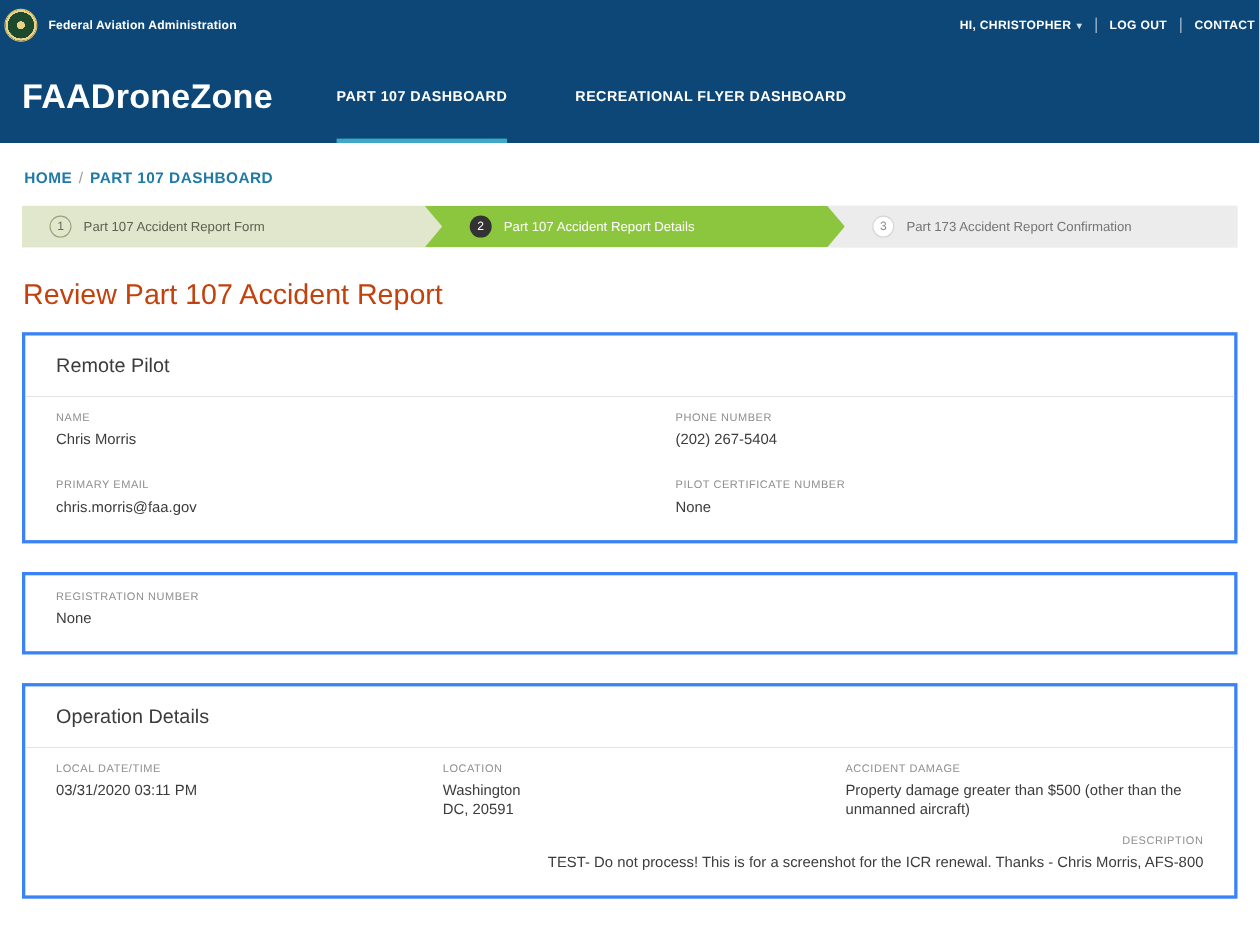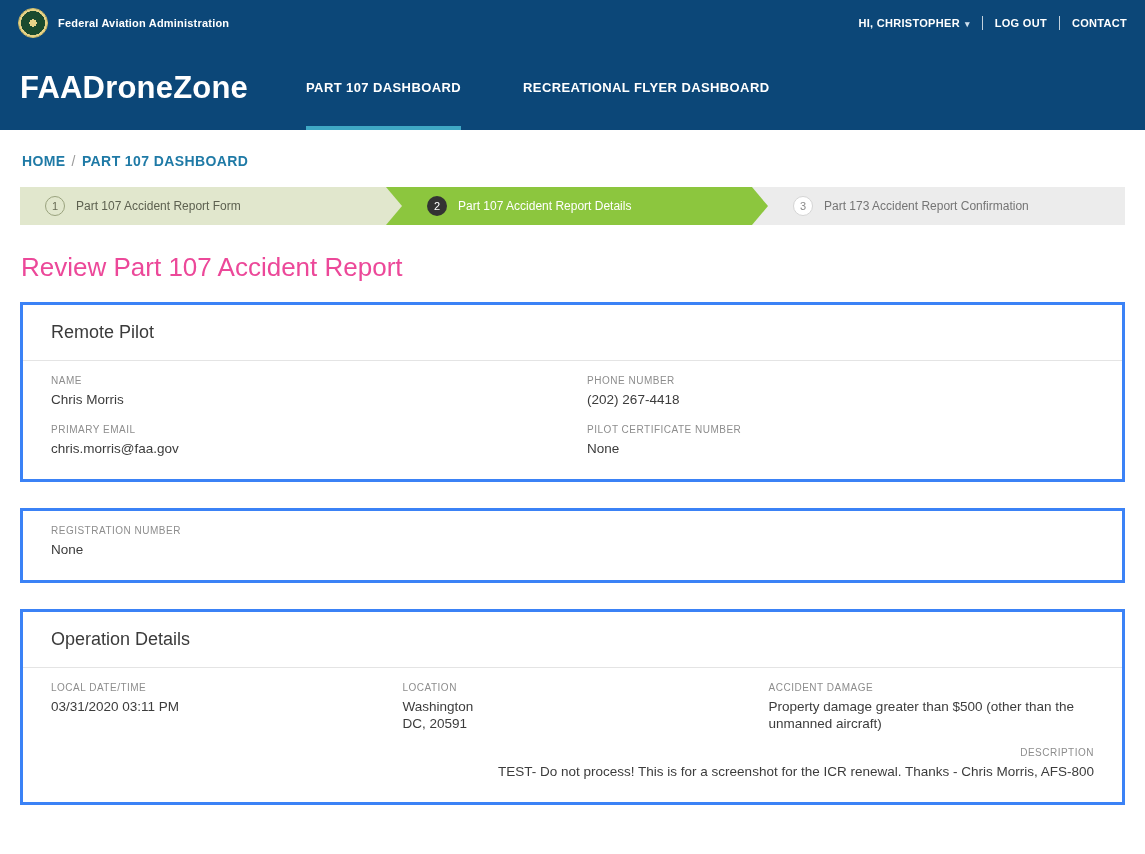--- a/index.html
+++ b/index.html
@@ -8,21 +8,21 @@
     width: 1145px; height: 854px;
     font-family: "Liberation Sans", sans-serif;
     color: #3c3c3c;
     overflow: hidden;
   }
 
   
   .header { background: #0c4778; }
   .topbar {
     height: 45px; display: flex; align-items: center;
-    justify-content: space-between; padding: 0 18px;
+    justify-content: space-between; padding: 0 4px;
   }
   .topbar-left { display: flex; align-items: center; gap: 10px; }
   .seal {
     width: 30px; height: 30px; border-radius: 50%;
     background: radial-gradient(circle,
       #e8d388 0%, #e8d388 18%,
       #1b4a2e 19%, #1b4a2e 60%,
       #e8d388 61%, #e8d388 70%,
       #16395c 71%);
     border: 1px solid #d9c36a;
@@ -76,33 +76,33 @@
   .step-num {
     width: 20px; height: 20px; border-radius: 50%; flex: 0 0 20px;
     display: flex; align-items: center; justify-content: center; font-size: 11px;
   }
   .step-1 .step-num { border: 1px solid #9aa37e; color: #676b54; background: transparent; }
   .step-2 .step-num { background: #333; color: #fff; }
   .step-3 .step-num { background: #fff; border: 1px solid #d5d5d5; color: #8a8a8a; }
 
   
   .page-title {
-    margin: 27px 21px 19px; font-size: 26px; font-weight: 400; color: #ec4899;
+    margin: 27px 21px 19px; font-size: 26px; font-weight: 400; color: #c2410c;
   }
 
   
   .card {
     margin: 0 20px 26px; border: 3px solid #3b82f6; background: #fff;
   }
   .card-header {
     padding: 17px 28px; font-size: 18px; color: #3b3b3b;
     border-bottom: 1px solid #e4e4e4;
   }
   .card-body { padding: 14px 28px 21px; }
-  .grid2 { display: grid; grid-template-columns: 51.4% 48.6%; row-gap: 15px; }
+  .grid2 { display: grid; grid-template-columns: 51.4% 48.6%; row-gap: 15px; gap: 27px; }
   .grid3 { display: grid; grid-template-columns: 33.7% 35.1% 31.2%; }
   .field-label {
     font-size: 10px; color: #8d8d8d; letter-spacing: .5px; margin-bottom: 6px;
   }
   .field-value { font-size: 13.5px; color: #3c3c3c; line-height: 1.25; }
   .field-block { margin-top: 15px; text-align: right; }
 </style>
 </head>
 <body>
 
@@ -160,21 +160,21 @@
 <div class="card">
   <div class="card-header">Remote Pilot</div>
   <div class="card-body">
     <div class="grid2">
       <div>
         <div class="field-label">NAME</div>
         <div class="field-value">Chris Morris</div>
       </div>
       <div>
         <div class="field-label">PHONE NUMBER</div>
-        <div class="field-value">(202) 267-4418</div>
+        <div class="field-value">(202) 267-5404</div>
       </div>
       <div>
         <div class="field-label">PRIMARY EMAIL</div>
         <div class="field-value">chris.morris@faa.gov</div>
       </div>
       <div>
         <div class="field-label">PILOT CERTIFICATE NUMBER</div>
         <div class="field-value">None</div>
       </div>
     </div>

